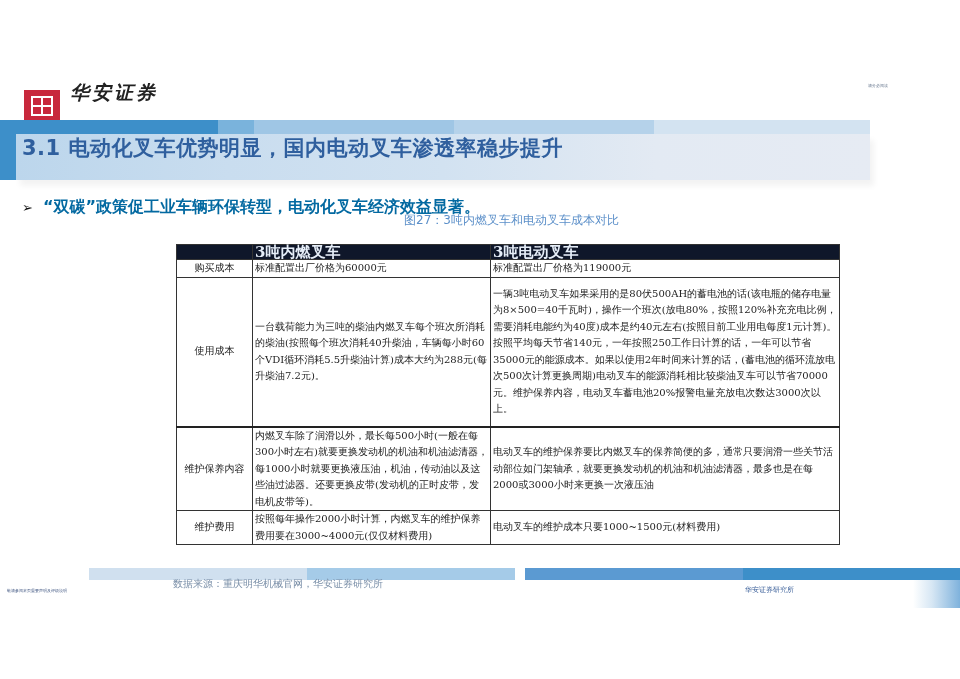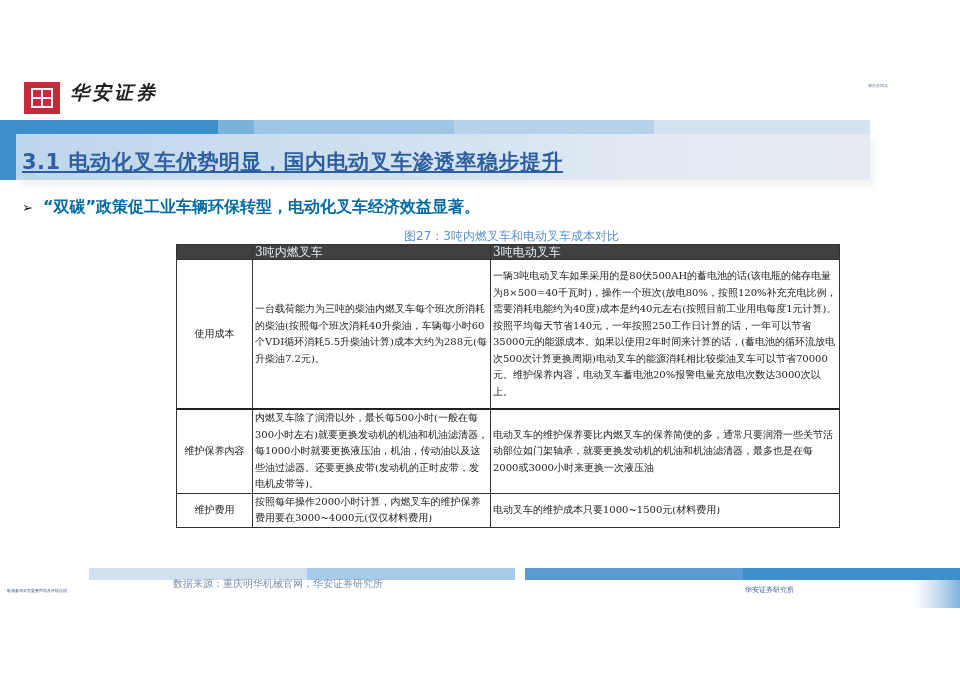--- a/index.html
+++ b/index.html
@@ -1,20 +1,20 @@
 <!DOCTYPE html>
 <html><head>
 <meta charset="utf-8">
 <style>
   html, body { margin: 0; padding: 0; }
   body {
     width: 960px; height: 679px; background: #ffffff; position: relative; overflow: hidden;
     font-family: "DejaVu Sans", "Liberation Sans", sans-serif;
   }
-  .logo { position: absolute; left: 24px; top: 82px; display: flex; }
+  .logo { position: absolute; left: 24px; top: 82px; display: flex; align-items: center; }
   .logo-mark {
     width: 36px; height: 32px; background: #c8283c; position: relative; box-sizing: border-box;
     border: 2px solid #c8283c;
   }
   .logo-mark .inner {
     position: absolute; left: 5px; top: 4px; right: 5px; bottom: 4px;
     border: 2px solid #ffffff; box-sizing: border-box;
   }
   .logo-mark .inner::before {
     content: ""; position: absolute; left: 50%; top: -2px; bottom: -2px; width: 2px; background:#fff; transform: translateX(-50%);
@@ -33,34 +33,34 @@
   .band-c { left: 254px; width: 200px; background: #9fc6e5; }
   .band-d { left: 454px; width: 200px; background: #b5d2ea; }
   .band-e { left: 654px; width: 216px; background: #d3e3f1; }
   .left-strip { position: absolute; left: 0; top: 134px; width: 16px; height: 46px; background: #3d8fc9; }
   .title-bar {
     position: absolute; left: 16px; top: 134px; width: 854px; height: 46px;
     background: linear-gradient(90deg, #bcd6ec 0%, #c9ddef 25%, #d2e2f1 50%, #e3eaf3 75%, #e6ebf3 100%);
     box-shadow: 4px 6px 6px rgba(0,0,0,0.05);
   }
   .title-text {
-    position: absolute; left: 6px; top: 14px; font-size: 21px; font-weight: bold; color: #2f5f9e; letter-spacing: 0.5px; text-decoration: underline;
+    position: absolute; left: 6px; top: 0; font-size: 21px; font-weight: bold; color: #2f5f9e; letter-spacing: 0.5px;
   }
   .subtitle { position: absolute; left: 22px; top: 197px; display: flex; align-items: center; }
   .arrow-icon { font-size: 13px; color: #111; margin-right: 10px; }
   .subtitle-text { font-size: 16px; font-weight: bold; color: #0369a1; }
-  .fig-caption { position: absolute; left: 404px; top: 228px; font-size: 12px; color: #5b8fc9; }
+  .fig-caption { position: absolute; left: 404px; top: 212px; font-size: 12px; color: #5b8fc9; }
 
   table.cmp {
     position: absolute; left: 176px; top: 244px; width: 664px;
     border-collapse: collapse; font-family: "DejaVu Serif", serif; font-size: 10px; color: #222;
     line-height: 16.5px; border: 1.5px solid #222;
   }
   table.cmp td, table.cmp th { border: 1px solid #333; padding: 0 2px; vertical-align: middle; text-align: left; font-weight: normal; }
-  table.cmp thead th { background: #404040; color: #e6eef8; height: 14px; line-height: 14px; font-size: 12px; }
+  table.cmp thead th { background: #0f172a; color: #e6eef8; height: 14px; line-height: 14px; font-size: 15px; font-weight: bold; }
   table.cmp td.rowhead { text-align: center; width: 71px; }
   table.cmp col.c2 { width: 238px; }
   table.cmp tr.r-thick td { border-top: 2px solid #222; }
 
   .footer-band1 { position: absolute; left: 89px; top: 568px; width: 218px; height: 12px; background: #d0e0ef; }
   .footer-band2 { position: absolute; left: 307px; top: 568px; width: 208px; height: 12px; background: #a5cbe8; }
   .footer-band3 { position: absolute; left: 525px; top: 568px; width: 218px; height: 12px; background: #5b9ad2; }
   .footer-band4 { position: absolute; left: 743px; top: 568px; width: 217px; height: 12px; background: #3d8fc9; }
   .source { position: absolute; left: 173px; top: 577px; font-size: 10px; color: #7a8fa8; }
   .left-foot { position: absolute; left: 7px; top: 588px; font-size: 4px; color: #4a5f88; }
@@ -109,20 +109,25 @@
       <col>
     </colgroup>
   <thead>
     <tr>
       <th></th>
       <th>3吨内燃叉车</th>
       <th>3吨电动叉车</th>
     </tr>
   </thead>
   <tbody>
+    <tr style="height:17px">
+      <td class="rowhead">购买成本</td>
+      <td>标准配置出厂价格为60000元</td>
+      <td>标准配置出厂价格为119000元</td>
+    </tr>
     <tr>
       <td class="rowhead">使用成本</td>
       <td style="height:148px">一台载荷能力为三吨的柴油内燃叉车每个班次所消耗的柴油(按照每个班次消耗40升柴油，车辆每小时60个VDI循环消耗5.5升柴油计算)成本大约为288元(每升柴油7.2元)。</td>
       <td>
         <div>一辆3吨电动叉车如果采用的是80伏500AH的蓄电池的话(该电瓶的储存电量为8×500=40千瓦时)，操作一个班次(放电80%，按照120%补充充电比例，需要消耗电能约为40度)成本是约40元左右(按照目前工业用电每度1元计算)。</div>
         <div>按照平均每天节省140元，一年按照250工作日计算的话，一年可以节省35000元的能源成本。如果以使用2年时间来计算的话，(蓄电池的循环流放电次500次计算更换周期)电动叉车的能源消耗相比较柴油叉车可以节省70000元。维护保养内容，电动叉车蓄电池20%报警电量充放电次数达3000次以上。</div>
       </td>
     </tr>
     <tr class="r-thick" style="height:84px">
       <td class="rowhead">维护保养内容</td>

